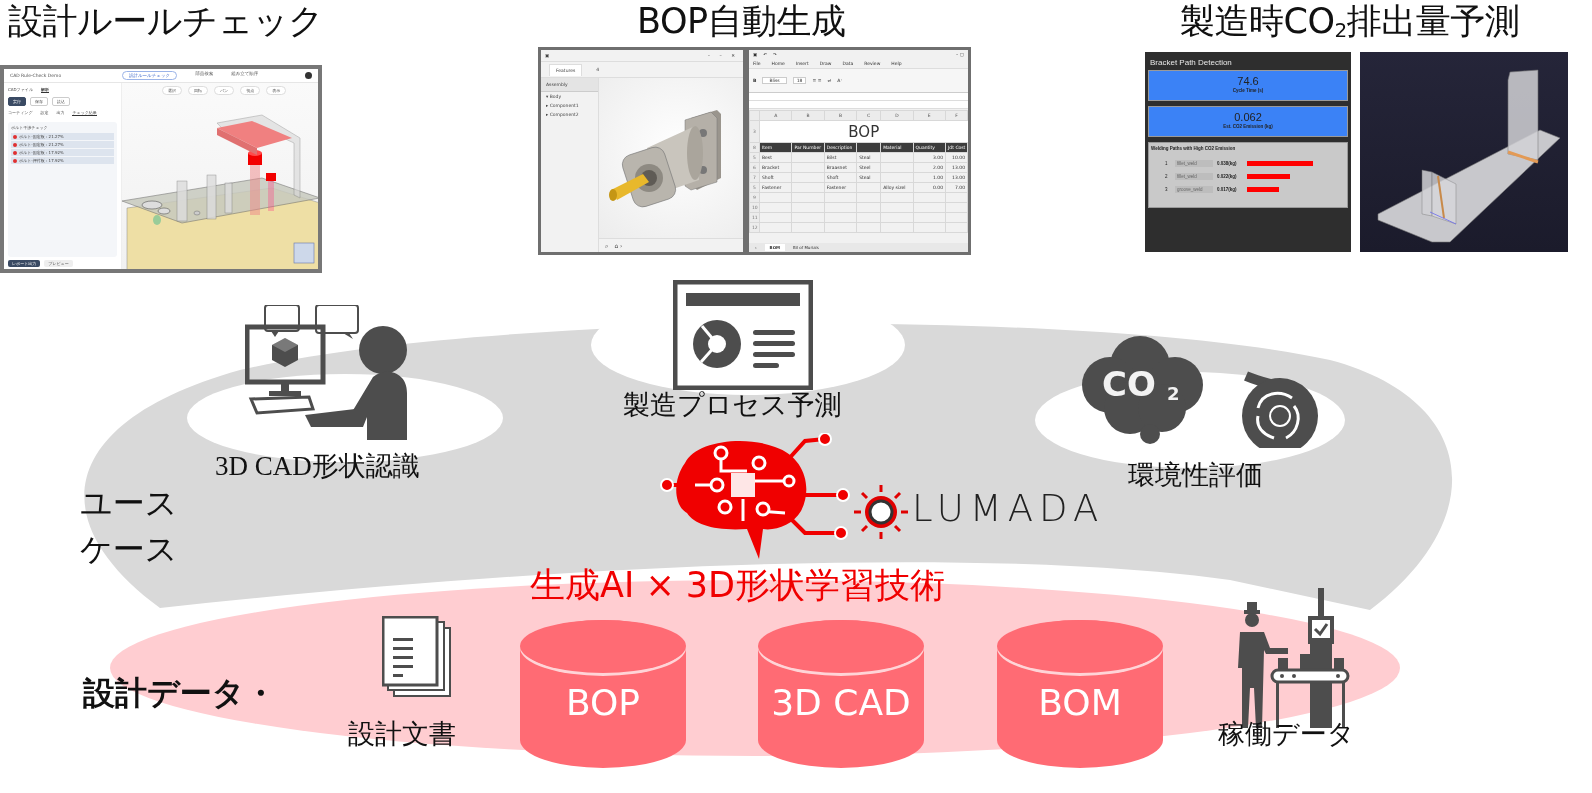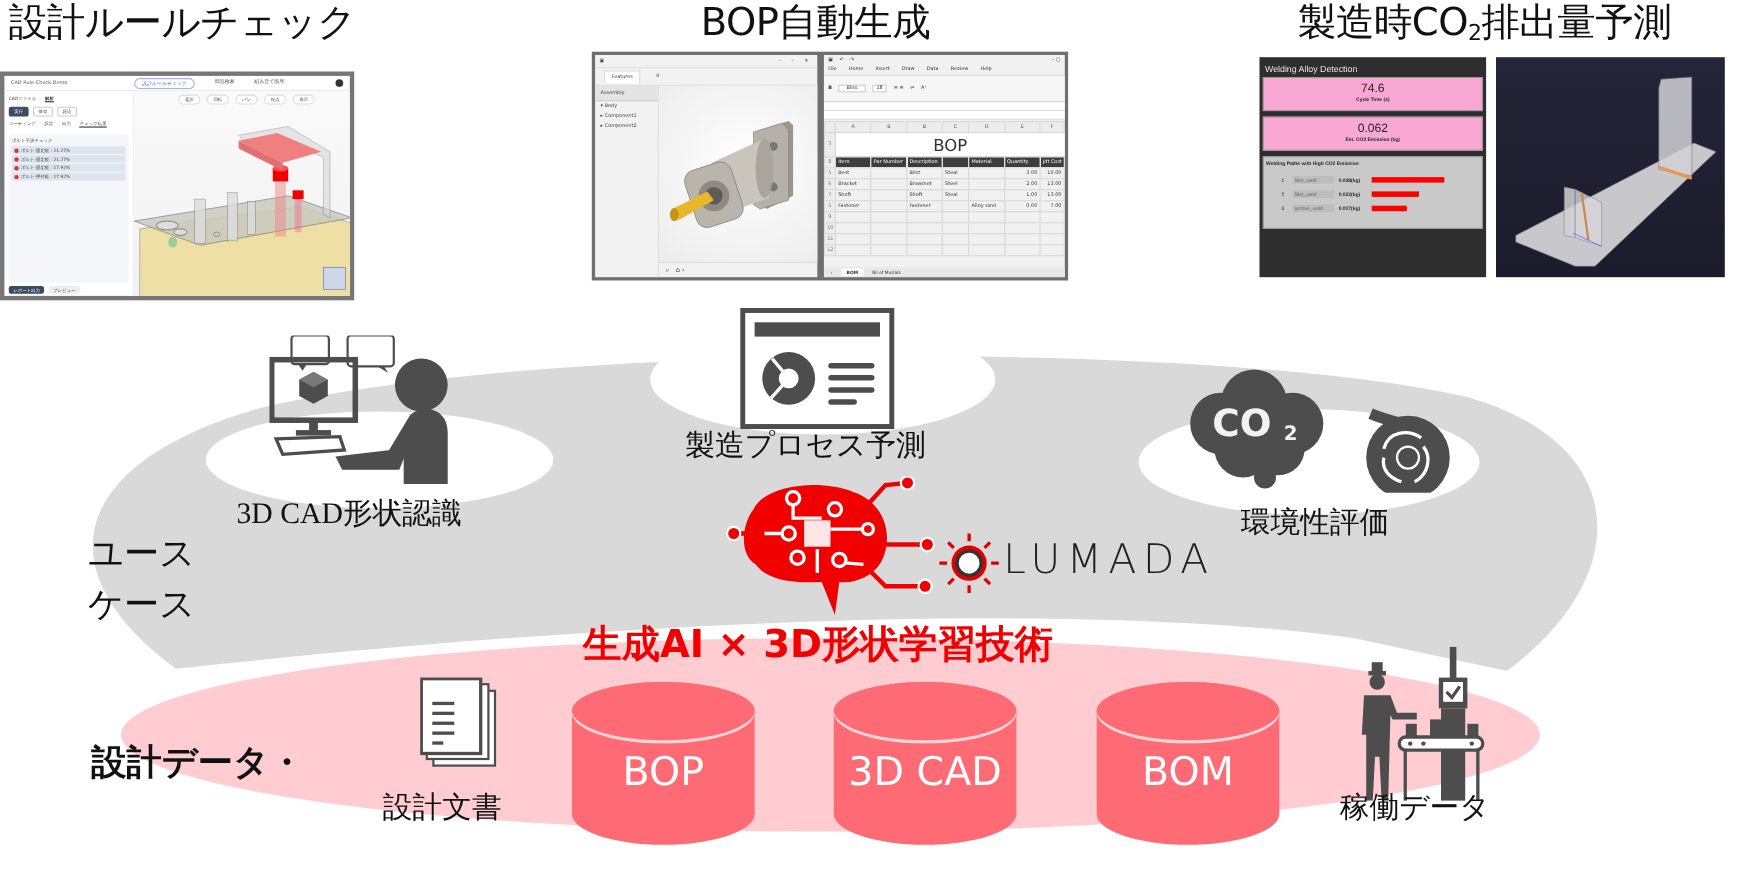--- a/index.html
+++ b/index.html
@@ -66,36 +66,36 @@
   .s2-grid .rownum { background: #ececec; color: #777; width: 10px; text-align: center; }
   .s2-grid .hdrrow td.h { background: #3d3d3d; color: #fff; }
   .s2-grid .num { text-align: right; }
   .s2-grid .bop-title { font-size: 15px; text-align: center; background: #fff; height: 22px; border: none; }
   .s2-sheets { position: absolute; left: 0; right: 0; bottom: 0; height: 9px; background: #e8e8e8; display: flex; gap: 8px; align-items: center; padding: 0 6px; font-size: 4px; }
   .s2-sheets .active { background: #fff; font-weight: bold; padding: 1px 5px; }
 
   
   .shot3 { left: 1145px; top: 52px; width: 206px; height: 200px; background: #2e2e2e; padding: 3px 3px; font-family: "Liberation Sans", sans-serif; }
   .s3-title { color: #e8e8e8; font-size: 8px; padding: 3px 2px 3px; }
-  .s3-card { background: #f9a8d4; border: 1px solid #9a9a9a; height: 31px; margin-bottom: 5px; text-align: center; color: #222; }
+  .s3-card { background: #3b82f6; border: 1px solid #9a9a9a; height: 31px; margin-bottom: 5px; text-align: center; color: #222; }
   .s3-card .v { font-size: 11px; padding-top: 4px; }
   .s3-card .l { font-size: 4.5px; font-weight: bold; margin-top: 1px; }
   .s3-list { background: #c9c9c9; border: 1px solid #9a9a9a; height: 66px; padding: 3px 2px; font-size: 4.5px; color: #222; }
   .s3-list .t { font-weight: bold; margin-bottom: 6px; }
   .s3-row { display: flex; align-items: center; gap: 4px; height: 13px; padding-left: 14px; }
   .s3-row .idx { width: 6px; }
   .s3-row .nm { width: 38px; background: #bdbdbd; color: #666; padding: 1px 2px; }
   .s3-row .val { width: 26px; font-weight: bold; }
   .s3-row .bar { height: 5px; background: #ff0000; }
   .shot3b { left: 1360px; top: 52px; width: 208px; height: 200px; background: linear-gradient(#252539, #1b1b2b); }
 
   
   .lbl { position: absolute; font-size: 27px; color: #111; white-space: nowrap; line-height: 32px; font-family: Liberation Serif, serif; }
   .side-lbl { position: absolute; font-size: 32px; line-height: 46px; color: #111; white-space: nowrap; margin-left: 28px; }
-  .ai-title { position: absolute; left: 530px; top: 562px; font-size: 35px; font-weight: bold; color: #f00000; white-space: nowrap; letter-spacing: 0px; }
+  .ai-title { position: absolute; left: 530px; top: 562px; font-size: 35px; font-weight: normal; color: #f00000; white-space: nowrap; letter-spacing: 0px; }
   .lumada { position: absolute; left: 912px; top: 487px; font-size: 37px; letter-spacing: 6px; color: #222; font-family: "DejaVu Sans", sans-serif; font-weight: 300; }
 
   
   .cyl { position: absolute; width: 166px; height: 150px; }
   .cyl .body { position: absolute; left: 0; top: 26px; width: 166px; height: 94px; background: #ff6b74; }
   .cyl .bottom { position: absolute; left: 0; top: 92px; width: 166px; height: 56px; background: #ff6b74; border-radius: 50%; }
   .cyl .topcap { position: absolute; left: 0; top: 0; width: 166px; height: 56px; background: #ff6b74; border-radius: 50%; border: 3px solid #ffd4d7; border-top: none; }
   .cyl .topcap2 { position: absolute; left: 0; top: 0; width: 166px; height: 52px; background: #ff6b74; border-radius: 50%; }
   .cyl .txt { position: absolute; left: 0; right: 0; top: 62px; text-align: center; font-size: 36px; color: #fff; white-space: nowrap; }
 </style>
@@ -395,21 +395,21 @@
     </div>
     <div class="s2-sheets">
       <span>‹</span>
       <span class="active">BOM</span>
       <span>Bil of Murials</span>
     </div>
   </div>
 </div>
 
 <div class="abs shot3">
-  <div class="s3-title">Welding Alloy Detection</div>
+  <div class="s3-title">Bracket Path Detection</div>
   <div class="s3-card">
     <div class="v">74.6</div>
     <div class="l">Cycle Time (s)</div>
   </div>
   <div class="s3-card">
     <div class="v">0.062</div>
     <div class="l">Est. CO2 Emission (kg)</div>
   </div>
   <div class="s3-list">
     <div class="t">Welding Paths with High CO2 Emission</div>

